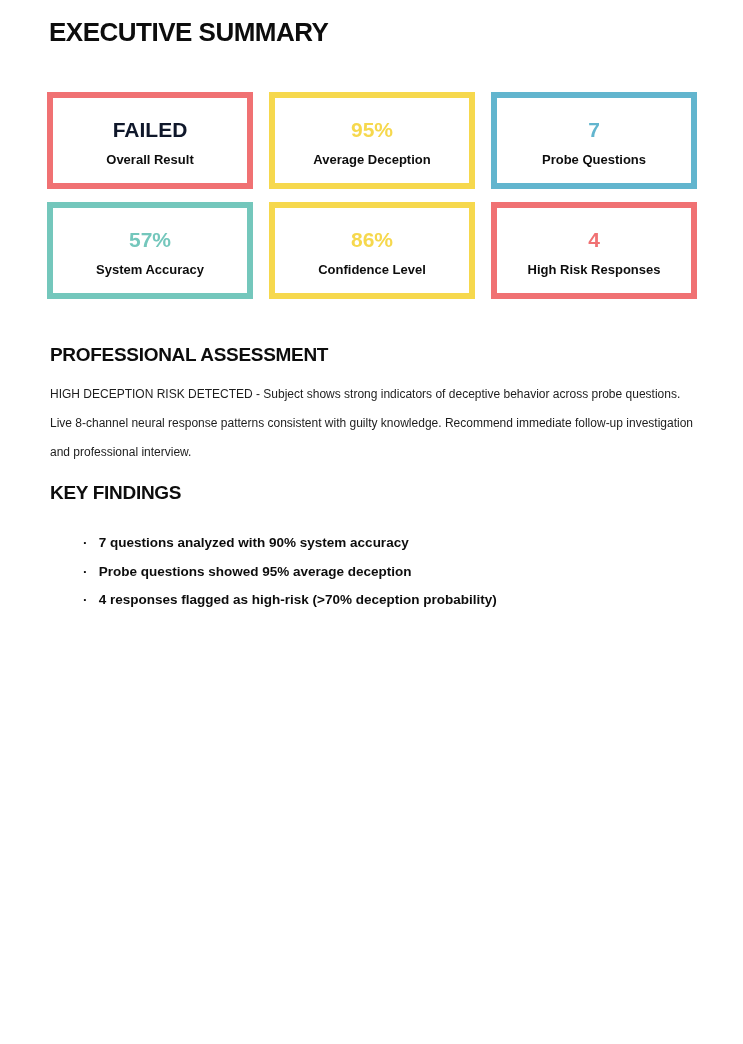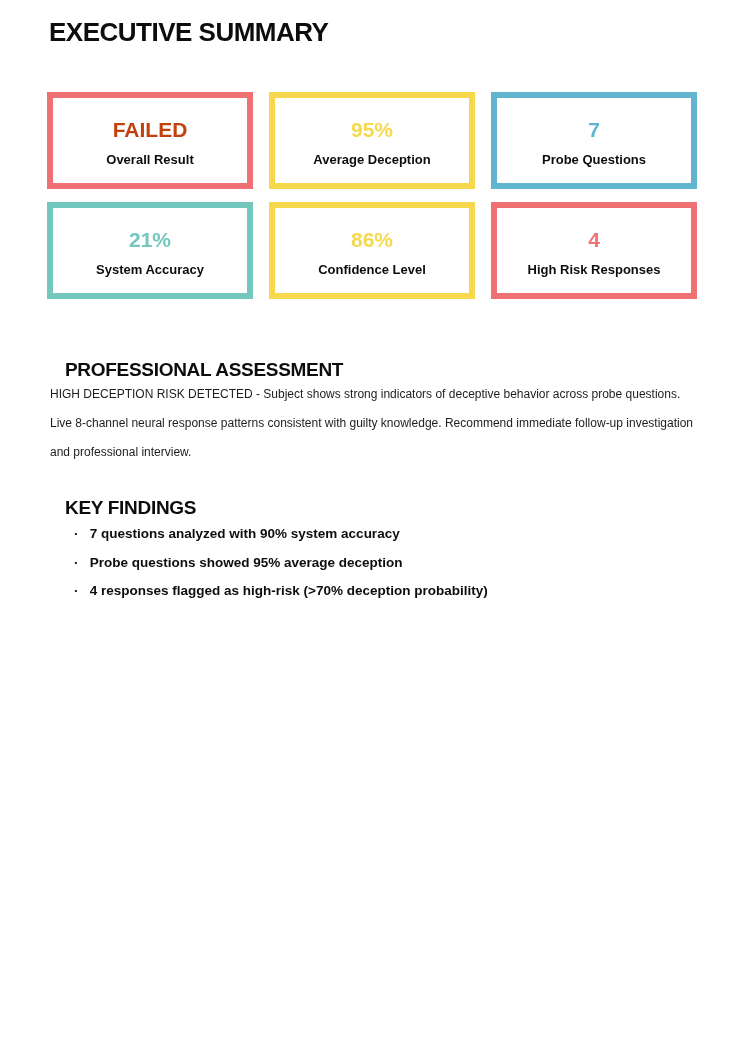--- a/index.html
+++ b/index.html
@@ -50,21 +50,21 @@
   }
   .metric-label {
     font-size: 13px;
     font-weight: bold;
     color: #0d0d0d;
     line-height: 15px;
   }
   .section-heading {
     position: absolute;
     left: 50px;
-    margin: 15px;
+    margin: 0;
     font-size: 19px;
     font-weight: bold;
     color: #0d0d0d;
     letter-spacing: -0.3px;
   }
   .assessment-heading { top: 344px; }
   .assessment-body {
     position: absolute;
     left: 50px;
     top: 380px;
@@ -72,21 +72,21 @@
     margin: 0;
     font-size: 12px;
     line-height: 29px;
     color: #1d1d1d;
   }
   .findings-heading { top: 482px; }
   .findings-list {
     position: absolute;
     left: 66px;
     top: 512px;
-    margin: 8px;
+    margin: 17px;
     padding: 0;
     list-style: none;
   }
   .findings-list li {
     font-size: 13.5px;
     font-weight: bold;
     color: #0d0d0d;
     line-height: 28.6px;
     white-space: nowrap;
   }
@@ -105,33 +105,33 @@
 </style>
 </head>
 <body>
 
 <div class="page">
 
   <h1 class="doc-title">EXECUTIVE SUMMARY</h1>
 
   <div class="metrics-grid">
     <div class="metric-card" style="border-color: rgb(240, 113, 115);">
-        <div class="metric-value" style="color: #c2410c; text-align: right;">FAILED</div>
+        <div class="metric-value" style="color: #0f172a; text-align: right;">FAILED</div>
         <div class="metric-label">Overall Result</div>
       </div>
       <div class="metric-card" style="border-color: rgb(246, 216, 77);">
         <div class="metric-value" style="color: rgb(246, 216, 77);">95%</div>
         <div class="metric-label">Average Deception</div>
       </div>
       <div class="metric-card" style="border-color: rgb(98, 181, 206);">
         <div class="metric-value" style="color: rgb(98, 181, 206);">7</div>
         <div class="metric-label">Probe Questions</div>
       </div>
       <div class="metric-card" style="border-color: rgb(116, 199, 188);">
-        <div class="metric-value" style="color: rgb(116, 199, 188);">21%</div>
+        <div class="metric-value" style="color: rgb(116, 199, 188);">57%</div>
         <div class="metric-label">System Accuracy</div>
       </div>
       <div class="metric-card" style="border-color: rgb(246, 216, 77);">
         <div class="metric-value" style="color: rgb(246, 216, 77);">86%</div>
         <div class="metric-label">Confidence Level</div>
       </div>
       <div class="metric-card" style="border-color: rgb(240, 113, 115);">
         <div class="metric-value" style="color: rgb(240, 113, 115);">4</div>
         <div class="metric-label">High Risk Responses</div>
       </div>

